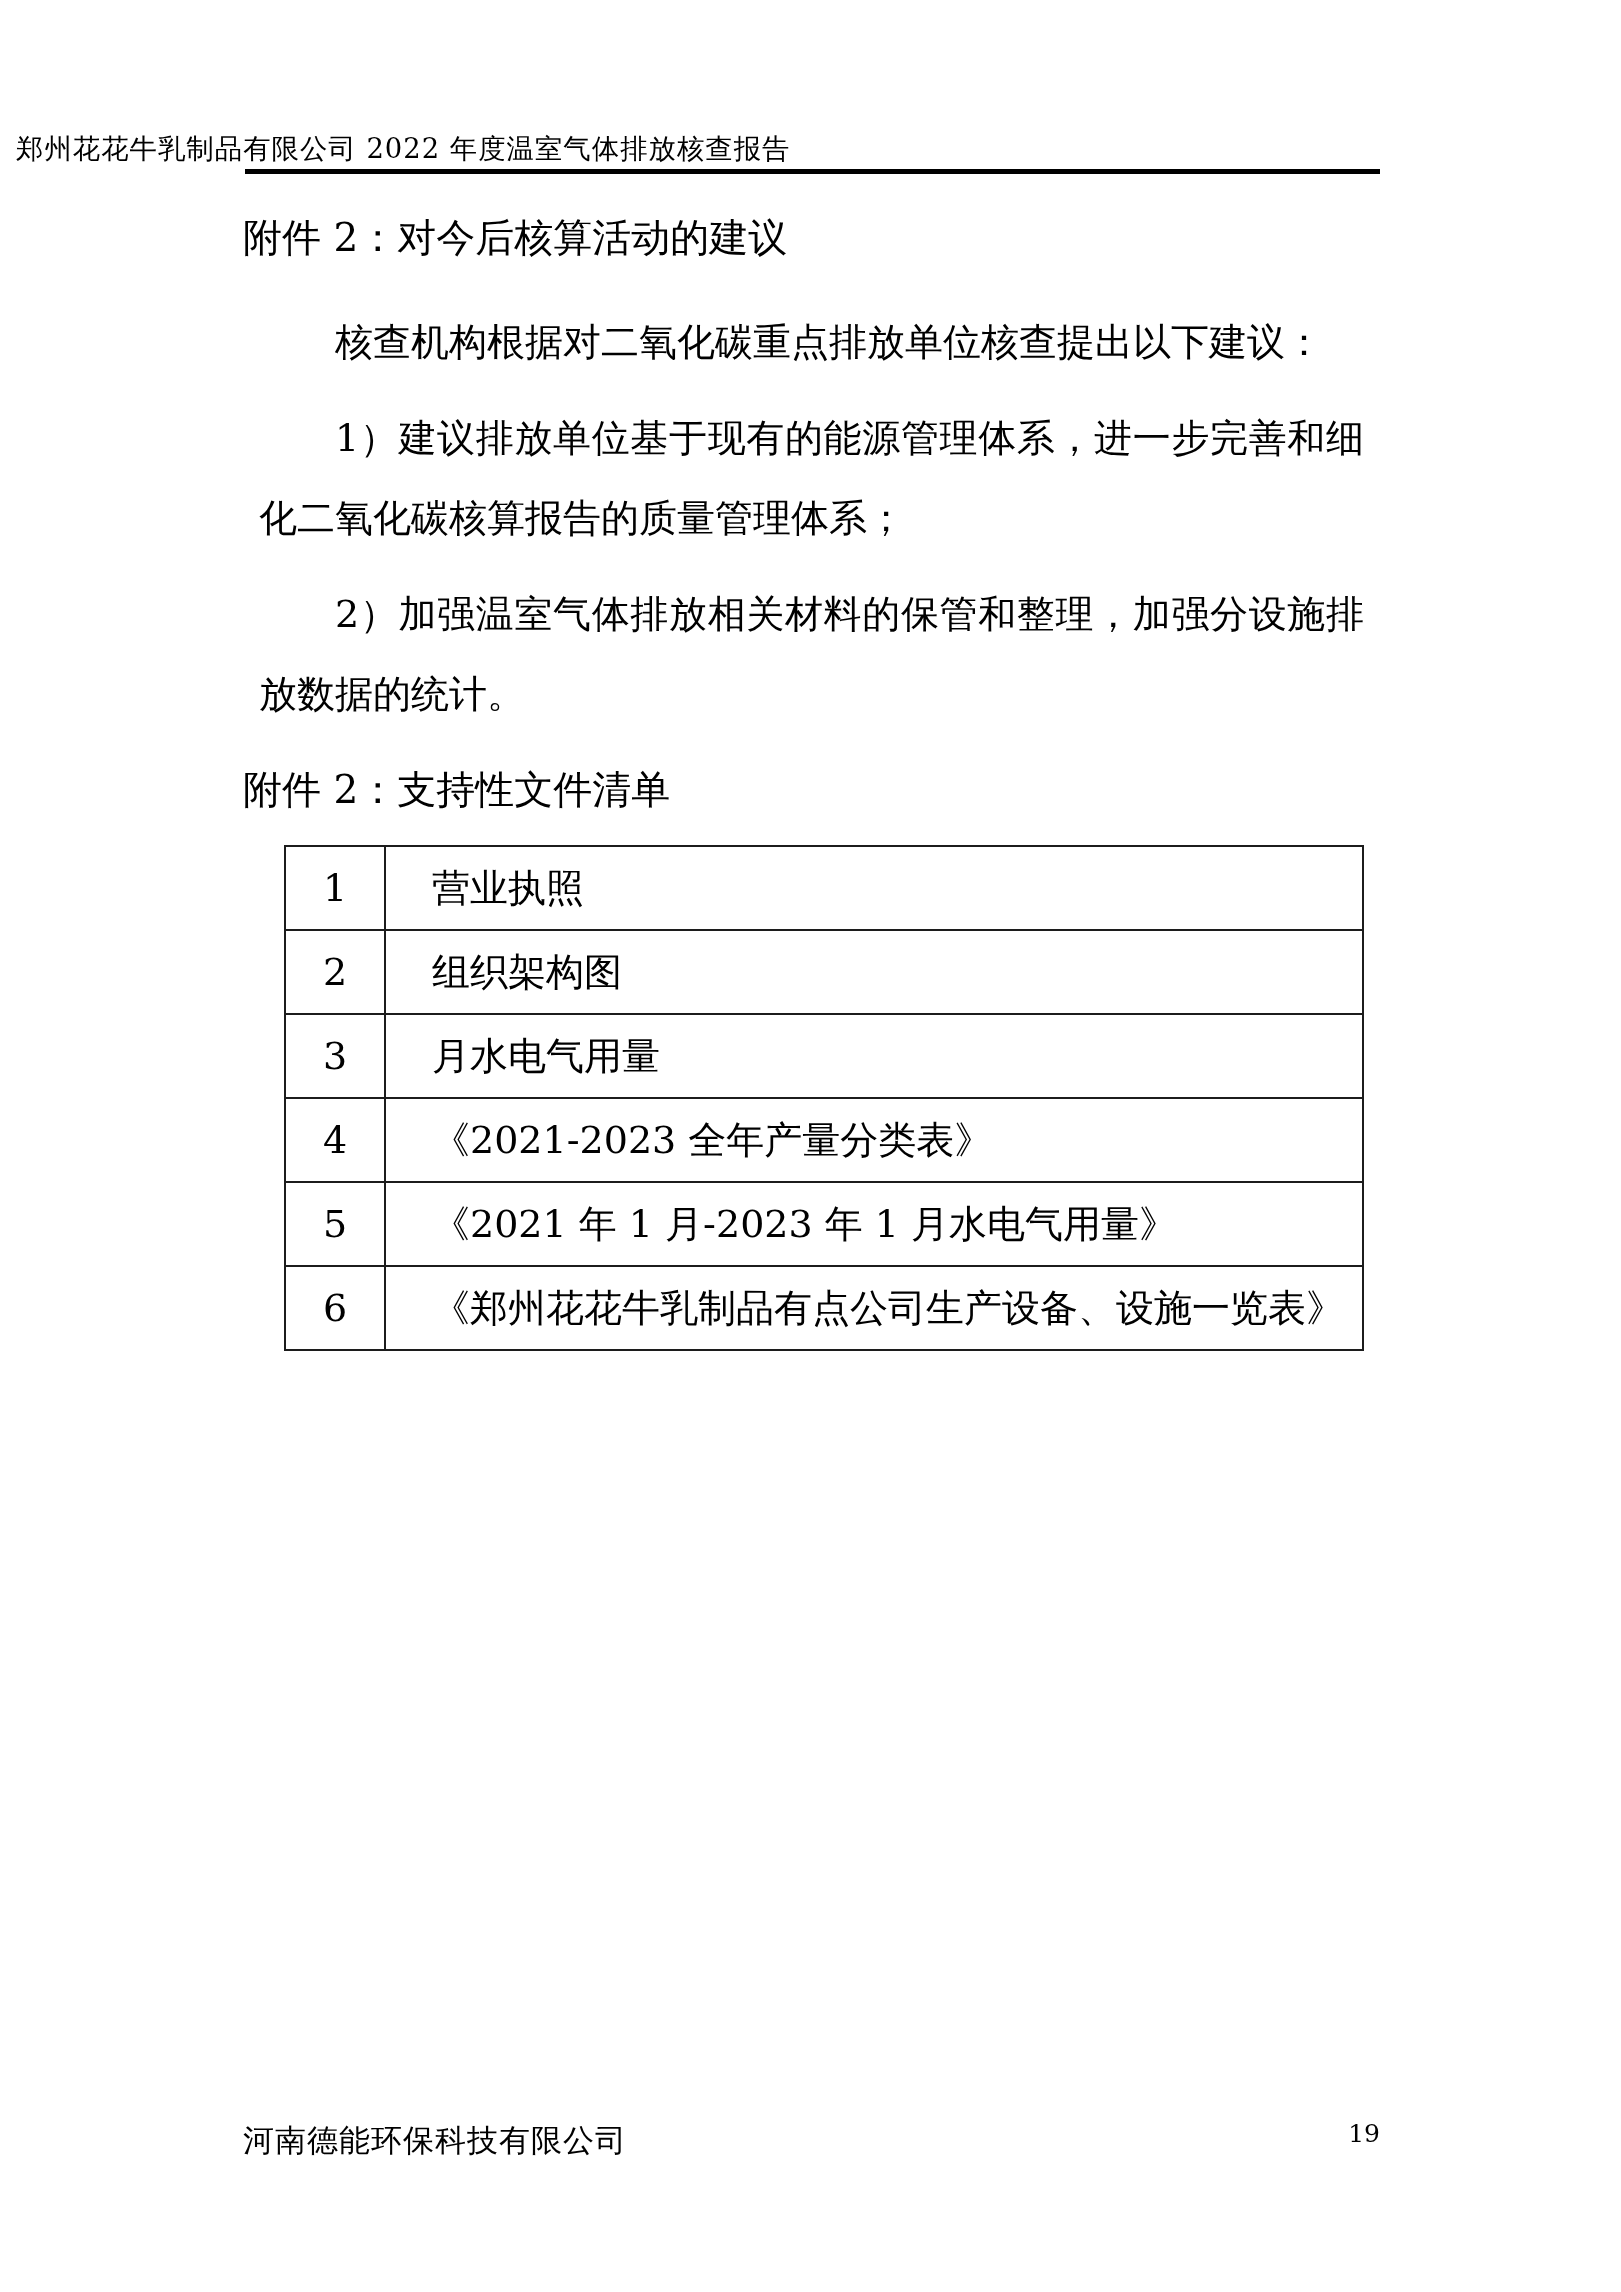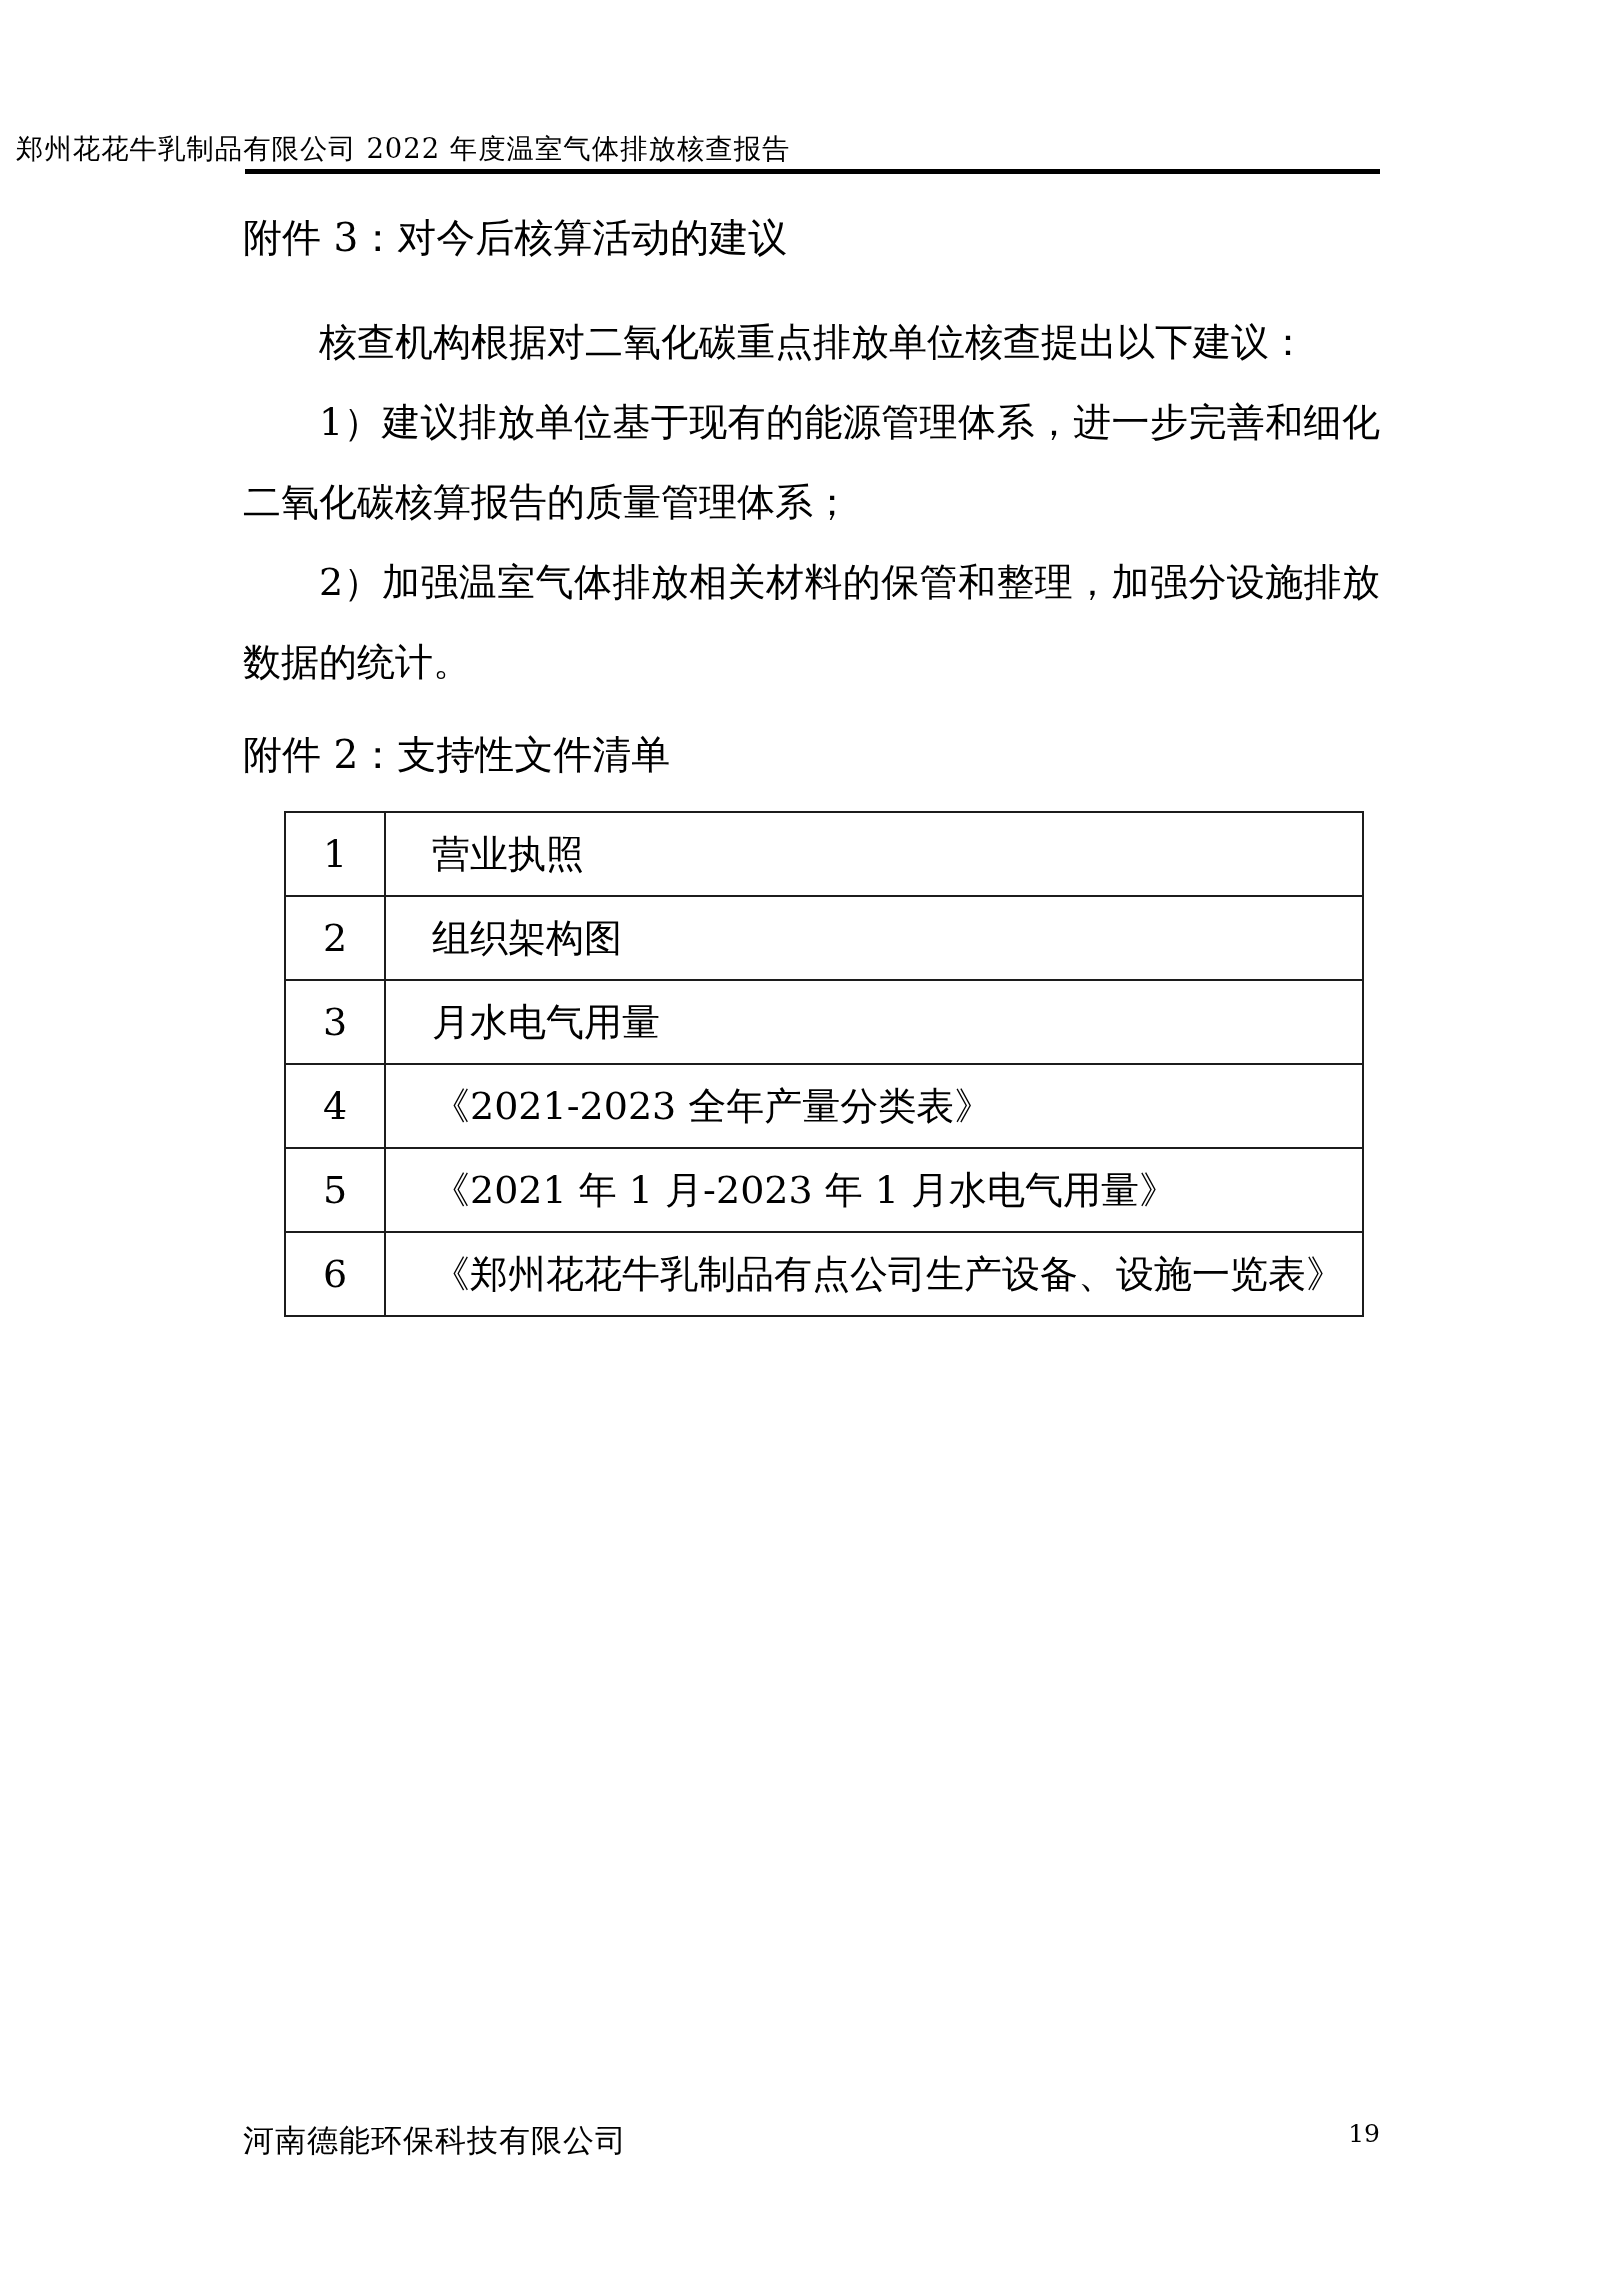--- a/index.html
+++ b/index.html
@@ -46,21 +46,21 @@
   }
   .section-title,
   .attachment-heading {
     font-size: 39px;
     font-weight: normal;
     margin: 0;
     line-height: 80px;
     white-space: nowrap;
   }
   .para {
-    margin: 0;
+    margin: 16px;
     text-indent: 76px;
     text-align: justify;
   }
   .para.first-para { margin-top: 23.5px; }
   .attachment2-heading { margin-top: 13.7px; }
   
   .file-table {
     border-collapse: collapse;
     margin-top: 15.7px;
     margin-left: 41px;
@@ -105,21 +105,21 @@
 <body>
 
 <div class="page">
 
   <div class="doc-header-title">郑州花花牛乳制品有限公司 2022 年度温室气体排放核查报告</div>
   <div class="doc-header-rule"></div>
 
   <div class="content">
 
 
-    <div class="attachment-heading">附件 3：对今后核算活动的建议</div>
+    <div class="attachment-heading">附件 2：对今后核算活动的建议</div>
 
     <p class="para first-para">核查机构根据对二氧化碳重点排放单位核查提出以下建议：</p>
 
     <p class="para">1）建议排放单位基于现有的能源管理体系，进一步完善和细化二氧化碳核算报告的质量管理体系；</p>
 
     <p class="para">2）加强温室气体排放相关材料的保管和整理，加强分设施排放数据的统计。</p>
 
     <div class="attachment-heading attachment2-heading">附件 2：支持性文件清单</div>
 
     <table class="file-table">

